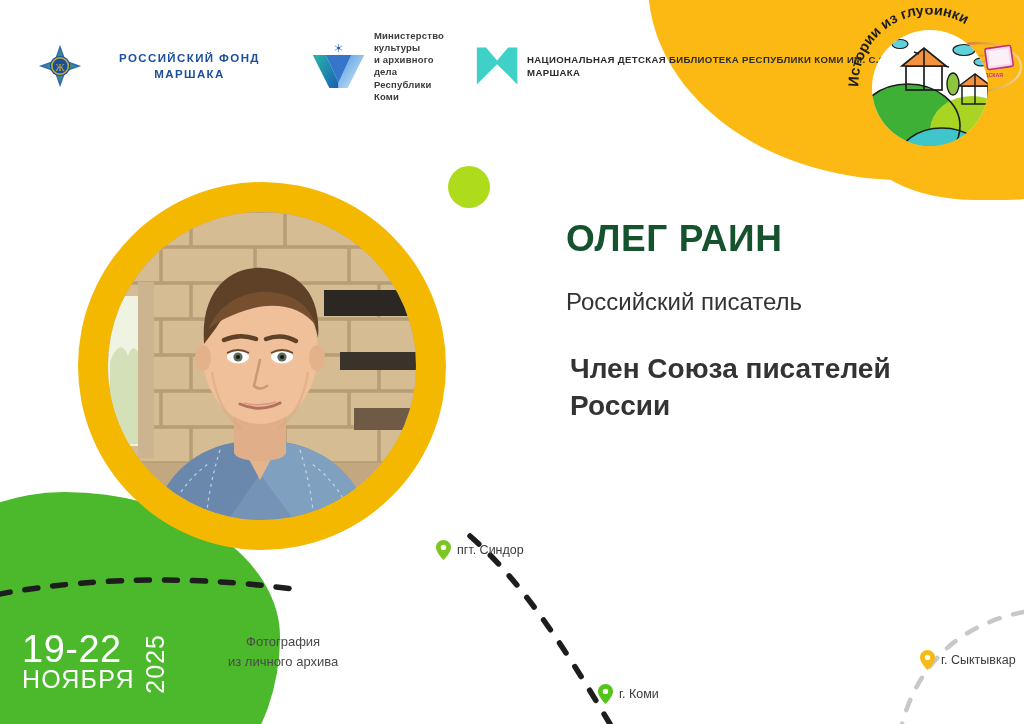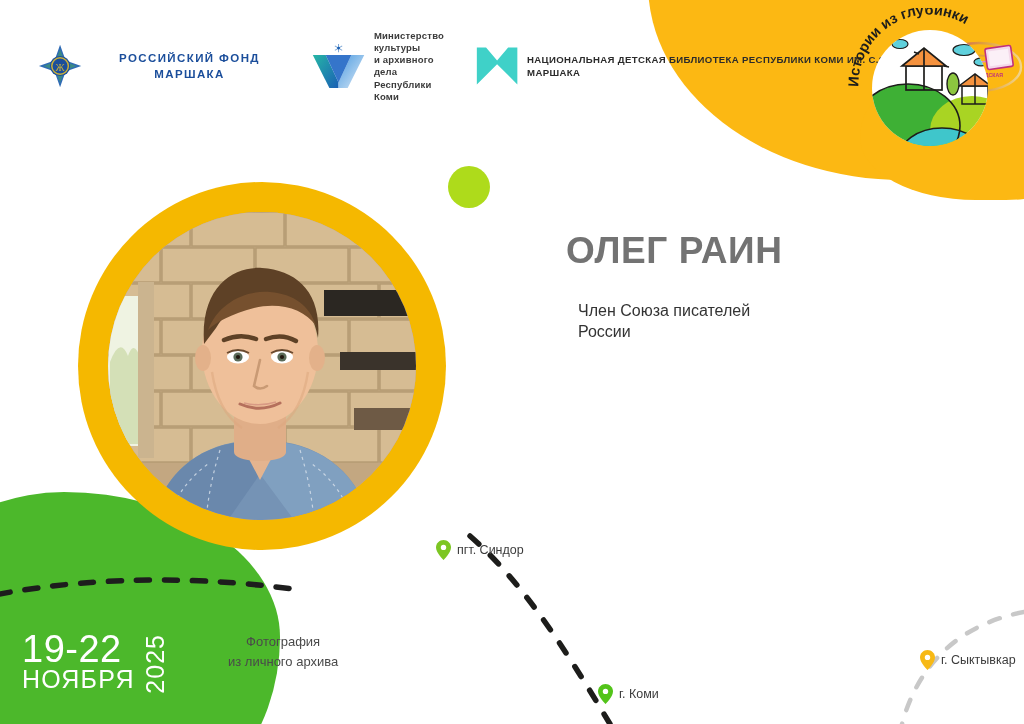--- a/index.html
+++ b/index.html
@@ -143,35 +143,35 @@
     position: absolute;
     left: 566px;
     top: 218px;
     z-index: 6;
     color: #2b2b2b;
   }
   .name {
     font-size: 37px;
     font-weight: bold;
     letter-spacing: .6px;
-    margin: 12px 0 28px 0;
-    color: #737373;
+    margin: 0 0 28px 0;
+    color: #14532d;
   }
   .role {
     font-size: 24px;
     margin: 0 0 34px 0;
     color: #333333;
     font-weight: normal;
   }
   .member {
-    font-size: 16px;
-    margin: 12px;
+    font-size: 28px;
+    margin: 4px;
     color: #333333;
     line-height: 1.33;
-    font-weight: normal;
+    font-weight: bold;
     white-space: pre-line;
   }
 
   
   .date-block {
     position: absolute;
     left: 22px;
     top: 632px;
     z-index: 6;
     display: flex;
@@ -437,20 +437,21 @@
         <path d="M200 160 q-6 40 -30 56" stroke="#DCA87F" stroke-width="2.4" fill="none" opacity="0.55"></path>
       </svg>
     </div>
   </div>
 
   <div class="photo-caption">Фотография
 из личного архива</div>
 
   <div class="info">
     <h1 class="name">ОЛЕГ РАИН</h1>
+    <p class="role">Российский писатель</p>
     <p class="member">Член Союза писателей
 России</p>
   </div>
 
   <div class="date-block">
     <div class="date-main">
       <div class="date-range">19-22</div>
       <div class="date-month">НОЯБРЯ</div>
     </div>
     <div class="date-year">2025</div>

